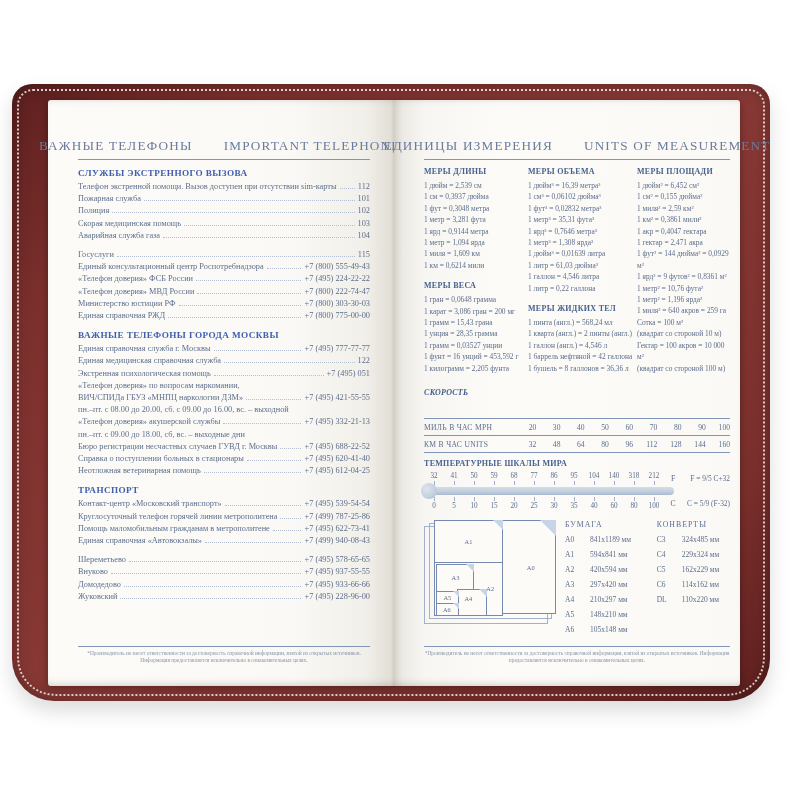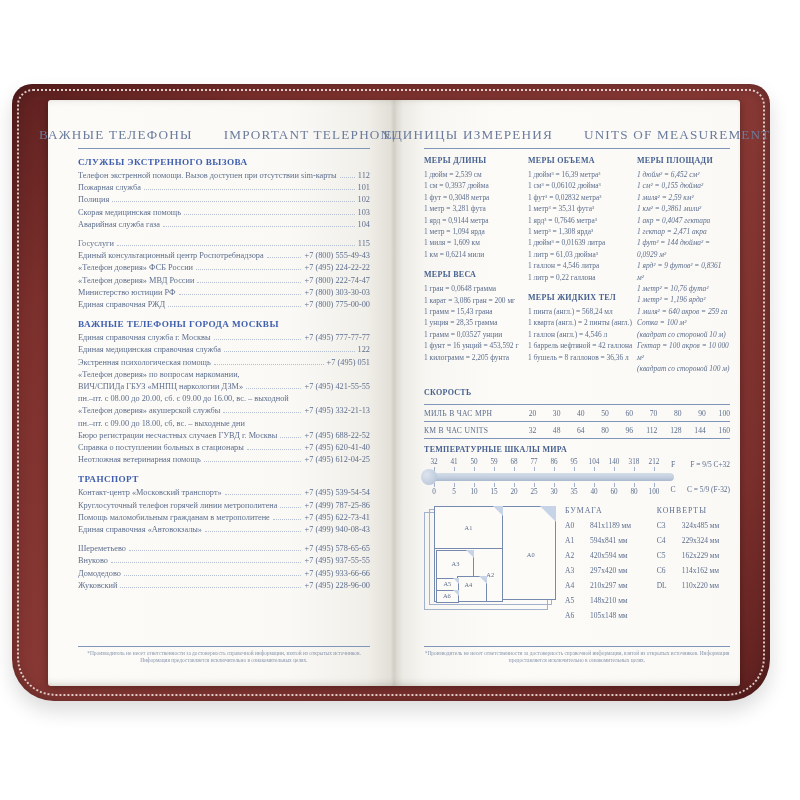--- a/index.html
+++ b/index.html
@@ -18,21 +18,21 @@
   .pages{position:absolute;left:36px;top:16px;width:692px;height:586px;display:flex;
     box-shadow:0 2px 8px rgba(0,0,0,.35);}
   .page{position:relative;width:346px;height:586px;color:var(--text,#5d6e8d);}
   .page.left{border-radius:3px 0 0 3px;
     background:linear-gradient(90deg,#fcfbf8 0%,#faf9f6 70%,#f1efe9 92%,#e2dfd7 99%,#d6d3ca 100%);}
   .page.right{border-radius:0 3px 3px 0;
     background:linear-gradient(90deg,#d6d3ca 0%,#eceae4 2.5%,#f7f6f2 9%,#fcfbf8 30%,#faf9f6 100%);}
   .page{box-shadow:inset 0 -7px 9px -7px rgba(90,80,60,.35), inset 0 5px 7px -6px rgba(90,80,60,.25);}
 
   
-  .ptitle{display:flex;justify-content:center;gap:31px;margin-top:27px;
+  .ptitle{display:flex;justify-content:center;gap:31px;margin-top:38px;
     font-size:13.2px;letter-spacing:1.2px;color:var(--title,#6b7c9d);white-space:nowrap;}
   .trule{height:1px;background:var(--rule,#8095ba);margin-top:5px;}
   .page.left .ptitle,.page.left .trule{margin-left:30px;margin-right:24px;}
   .page.right .ptitle,.page.right .trule{margin-left:30px;margin-right:10px;}
 
   
   .sections{margin:6px 24px 16px 30px;}
   .section{margin-top:7px;}
   .shead{font-size:9.2px;font-weight:bold;letter-spacing:.4px;color:var(--heading,#3f5fae);
     line-height:12px;margin-bottom:2px;}
@@ -49,25 +49,25 @@
   
   .rcontent{margin:6px 10px 0 30px;}
   .mcols{display:flex;gap:7px;}
   .mcol{width:97px;}
   .mcols .mcol:nth-of-type(2){width:102px;}
   .mcols .mcol:nth-of-type(3){flex:1;}
   .mgroup{margin-bottom:9px;}
   .mhead{font-size:8px;font-weight:bold;letter-spacing:.3px;color:var(--subheading,#47618f);
     line-height:12px;margin-bottom:2px;}
   .mline{font-size:7.4px;line-height:11.4px;white-space:nowrap;}
-  .mcol.wrap .mline{white-space:normal;font-style:italic;}
+  .mcol.wrap .mline{white-space:normal;}
 
   
   .speed{margin-top:4px;}
-  .sphead{margin-bottom:5px;}
+  .sphead{margin-bottom:19px;font-style:italic;}
   .srow{display:flex;align-items:baseline;border-top:1px solid var(--rule,#8095ba);
     padding:3.5px 0;font-size:7.6px;}
   .speed .srow:last-child{border-bottom:1px solid var(--rule,#8095ba);}
   .slab{width:88px;letter-spacing:.3px;}
   .scells{flex:1;display:flex;}
   .scell{flex:1;text-align:right;}
 
   
   .temp{margin-top:5px;position:relative;}
   .trow{display:flex;align-items:center;}

